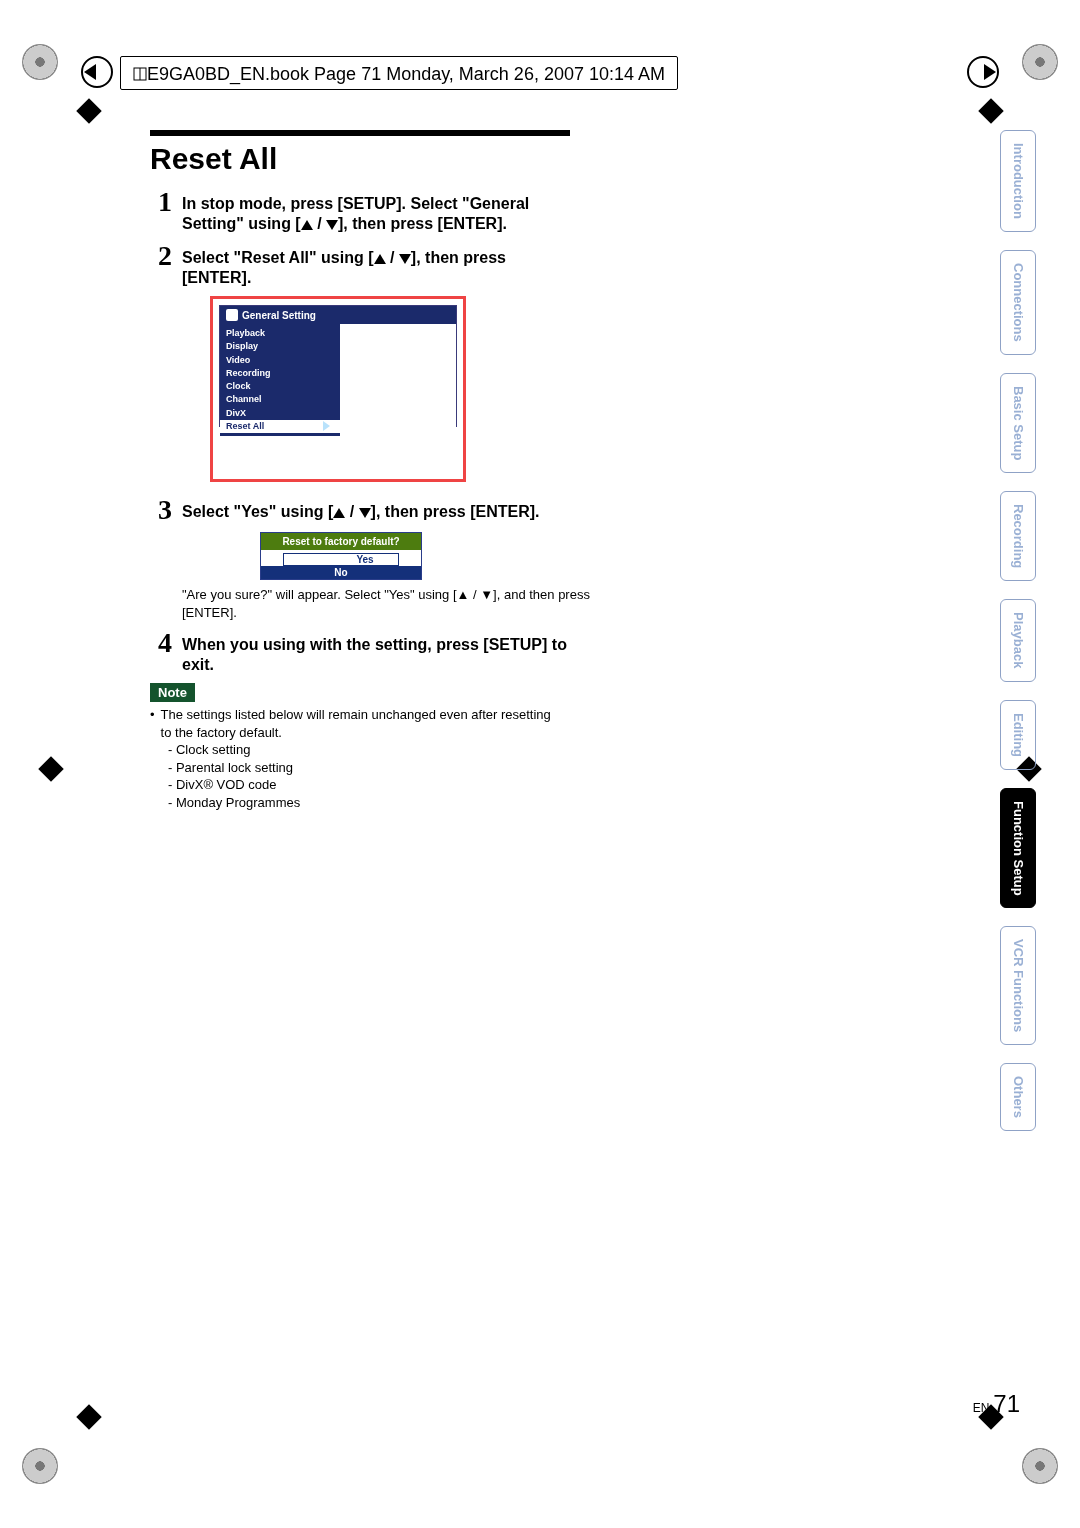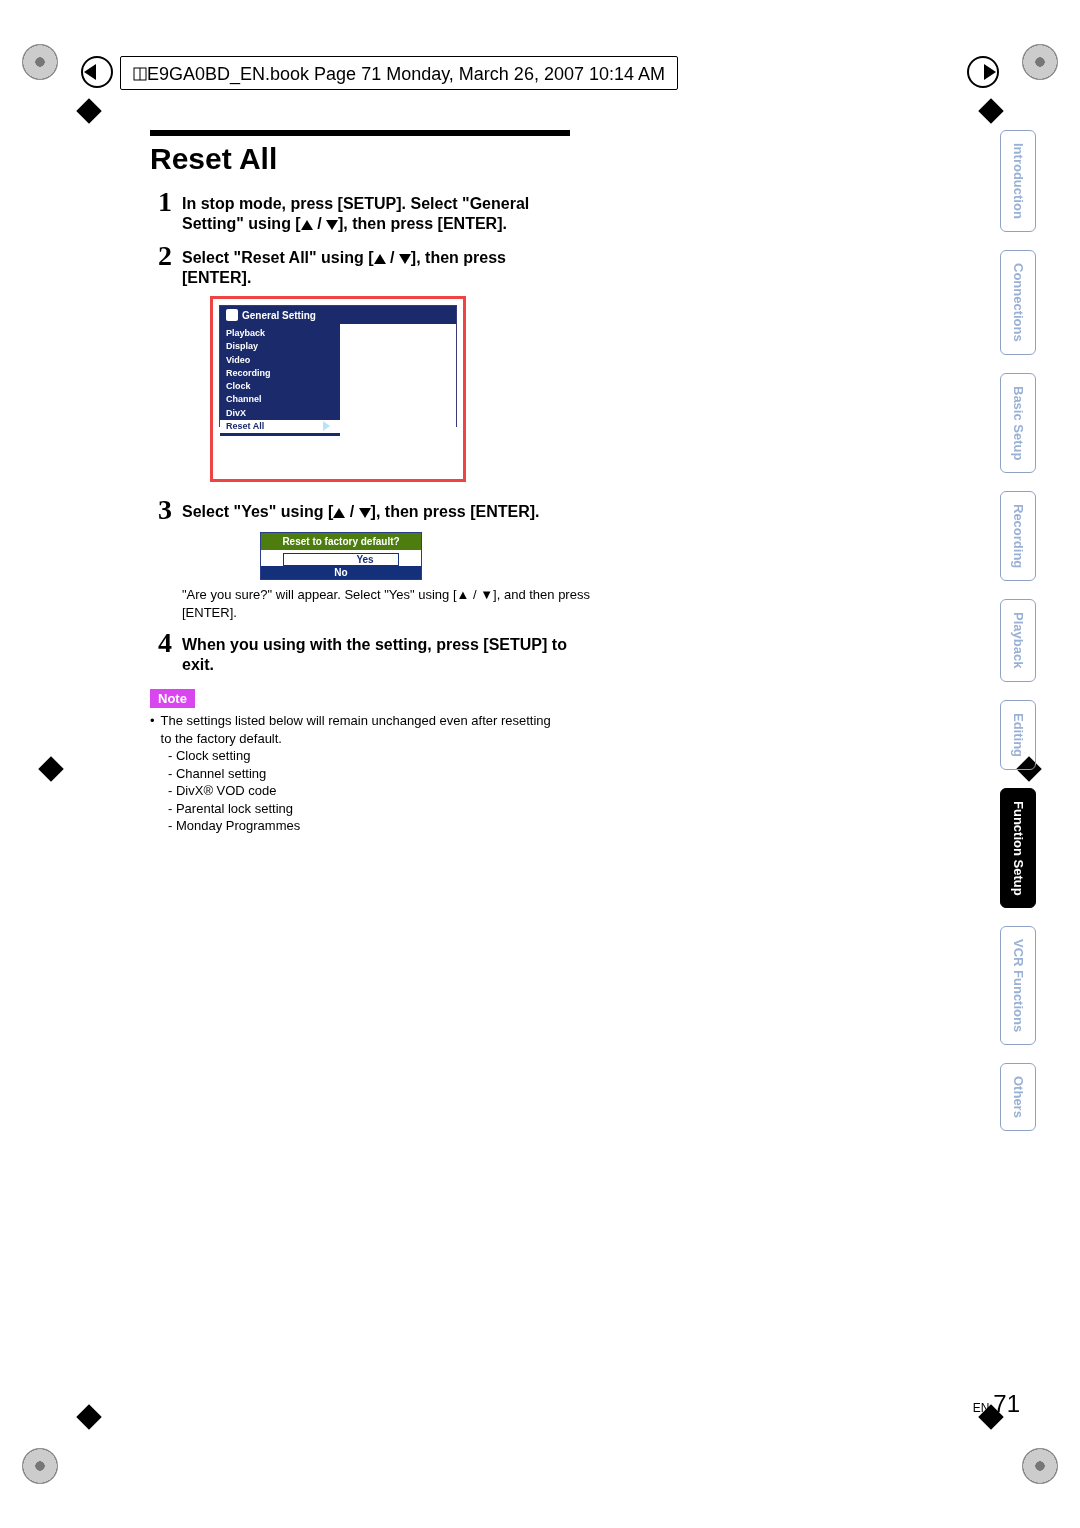--- a/index.html
+++ b/index.html
@@ -173,26 +173,26 @@
   }
   .small-box .sb-sel {
     background:#fff;color:#14307a;border:1px solid #14307a;margin:3px 22px 0;padding-left:48px;
   }
   .small-box .sb-item {
     color:#fff;background:#14307a;padding:1px 0;
   }
 
   .note-chip {
     display:inline-block;
-    background:#d946ef;
+    background:#14532d;
     color:#fff;
     font-size:13px;
     font-weight:bold;
     padding:2px 8px;
-    margin-top:6px;
+    margin-top:0;
   }
   .note-list {
     font-size:13px;
     line-height:1.35;
     margin-top:4px;
     width:410px;
   }
   .note-list .bullet {
     display:flex;gap:6px;
   }
@@ -350,23 +350,22 @@
       <div class="step-body">When you using with the setting, press [SETUP] to exit.</div>
     </div>
 
     <div class="note-chip">Note</div>
     <div class="note-list">
       <div class="bullet">
           <span>•</span>
           <span>The settings listed below will remain unchanged even after resetting to the factory default.</span>
         </div>
       <div class="dash">- <span>Clock setting</span></div>
-      <div class="dash">- <span>Channel setting</span></div>
+      <div class="dash">- <span>Parental lock setting</span></div>
       <div class="dash">- <span>DivX® VOD code</span></div>
-      <div class="dash">- <span>Parental lock setting</span></div>
       <div class="dash">- <span>Monday Programmes</span></div>
     </div>
   </div>
 
   <div class="side-tabs">
     <div class="tab">Introduction</div>
     <div class="tab">Connections</div>
     <div class="tab">Basic Setup</div>
     <div class="tab">Recording</div>
     <div class="tab">Playback</div>

